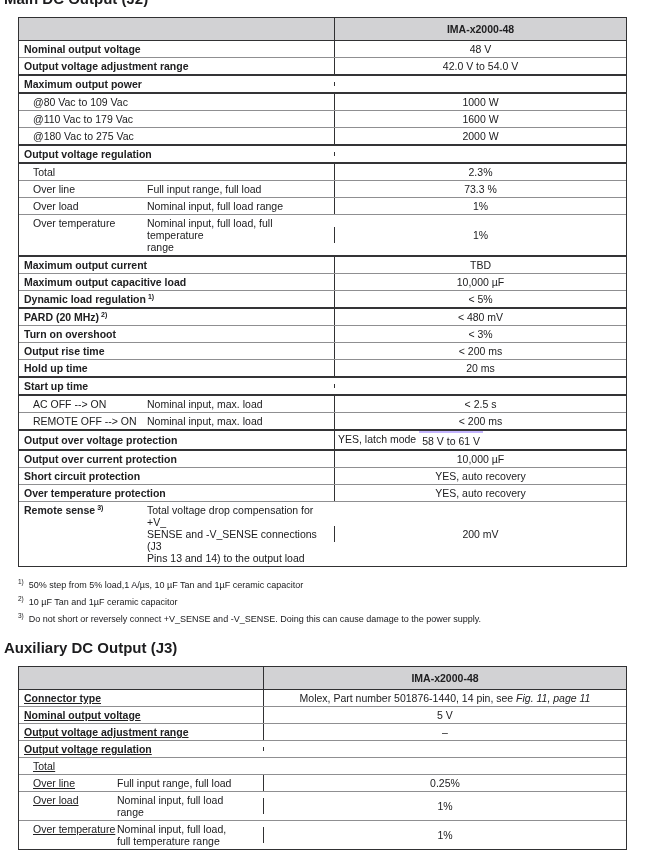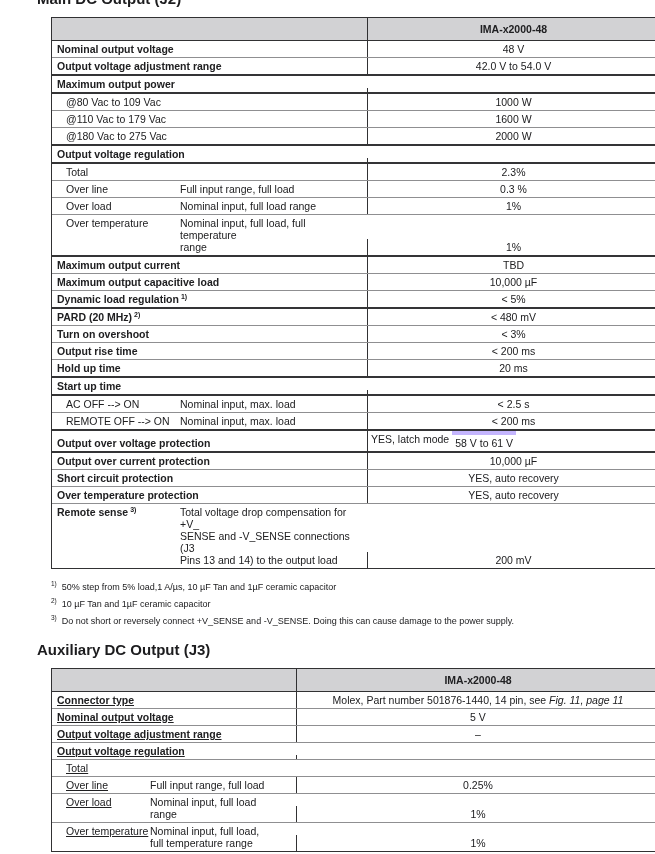--- a/index.html
+++ b/index.html
@@ -7,21 +7,20 @@
   .page {
     position: relative;
     width: 655px;
     height: 854px;
     overflow: hidden;
     background: #ffffff;
     font-family: "Liberation Sans", sans-serif;
     font-size: 10.5px;
     line-height: 12px;
     color: #202022;
-    padding-left: 33px;
   }
   .heading {
     font-size: 15px;
     line-height: 16px;
     font-weight: 700;
     margin-left: 4px;
     color: #1c1c1e;
   }
   .h-main { margin-top: -9px; }
   .h-aux  { margin-top: 14px; }
@@ -34,21 +33,21 @@
   .t1 { margin-top: 10px; }
   .t2 { margin-top: 10px; }
 
   .thead {
     display: flex;
     background: #d2d2d4;
     border-bottom: 1.5px solid #313133;
   }
   .thead .value-cell { font-weight: 700; padding: 5px 3px 5px 3px; }
 
-  .row { display: flex; align-items: flex-end; }
+  .row { display: flex; align-items: center; }
   .b-minor { border-top: 1px solid #8f8f91; }
   .b-major { border-top: 2px solid #343436; }
   .tbody .row:first-child { border-top: none; }
 
   .label-cell {
     flex: 1 1 auto;
     display: flex;
     align-items: flex-start;
     padding: 2px 4px 2px 5px;
   }
@@ -61,21 +60,21 @@
 
   .value-cell {
     flex: 0 0 292px;
     border-left: 1.5px solid #313133;
     text-align: center;
     padding: 2px 3px;
   }
   .t2 .value-cell { flex: 0 0 363px; }
   .value-cell.vstack { padding: 0; display: flex; flex-direction: row; }
   .vstack .v { padding: 2px 3px; }
-  .vstack .v + .v { border-top: 4px solid #c4b5fd; }
+  .vstack .v + .v { border-top: 2px solid #c4b5fd; }
 
   .ital { font-style: italic; }
   sup.supmark { font-size: 7px; line-height: 0; vertical-align: super; margin-left: 2px; }
 
   .footnotes { margin: 8px 0 0 18px; }
   .footnote { font-size: 9px; line-height: 13px; }
   .fn-marker { font-size: 6.5px; vertical-align: super; }
   .fn-text { margin-left: 5px; }
 </style>
 </head>
@@ -137,21 +136,21 @@
           <div class="label-cell">
             <span class="lbl indent">Total</span>
           </div>
           <div class="value-cell">2.3%</div>
         </div>
         <div class="row b-minor">
           <div class="label-cell">
             <span class="lbl indent">Over line</span>
             <span class="cond">Full input range, full load</span>
           </div>
-          <div class="value-cell">0.3 %</div>
+          <div class="value-cell">73.3 %</div>
         </div>
         <div class="row b-minor">
           <div class="label-cell">
             <span class="lbl indent">Over load</span>
             <span class="cond">Nominal input, full load range</span>
           </div>
           <div class="value-cell">1%</div>
         </div>
         <div class="row b-minor">
           <div class="label-cell">

